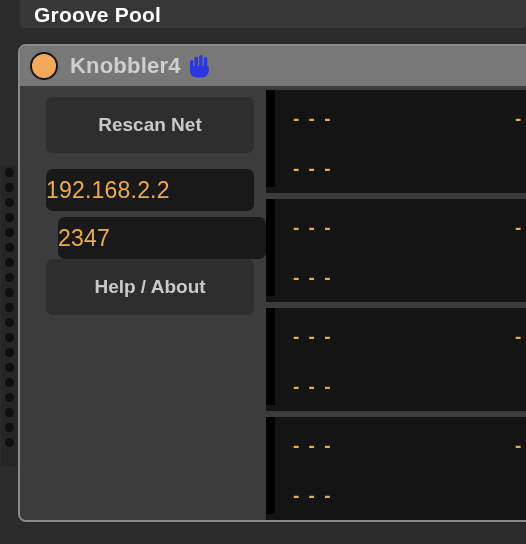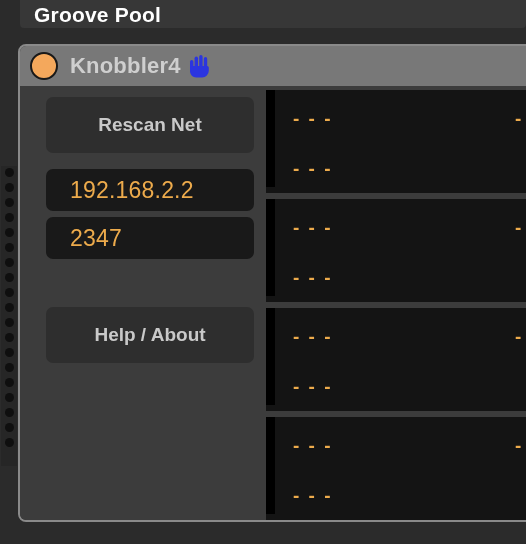--- a/index.html
+++ b/index.html
@@ -177,35 +177,35 @@
     flex: none;
   }
 
   .text-field {
     width: 208px;
     height: 42px;
     background: #191919;
     border-radius: 7px;
     display: flex;
     align-items: center;
-    padding-left: 24px;
+    padding-left: 0;
     box-sizing: border-box;
     cursor: text;
   }
   #ip-field { margin-top: 16px; }
-  #port-field { margin-top: 6px; }
+  #port-field { margin-top: 6px; margin-left: 12px; }
   .text-field-value {
     font-size: 23px;
     font-weight: normal;
     color: #edab4c;
     letter-spacing: 0.2px;
   }
 
   #refresh-ipad-button { margin-top: 22px; }
-  #help-about-button { margin-top: 48px; }
+  #help-about-button { }
 
   
   #param-panel {
     flex: 1;
     padding: 4px 0 0 0;
     box-sizing: border-box;
     background: #3c3c3c;
     overflow: hidden;
   }
   .param-row {

